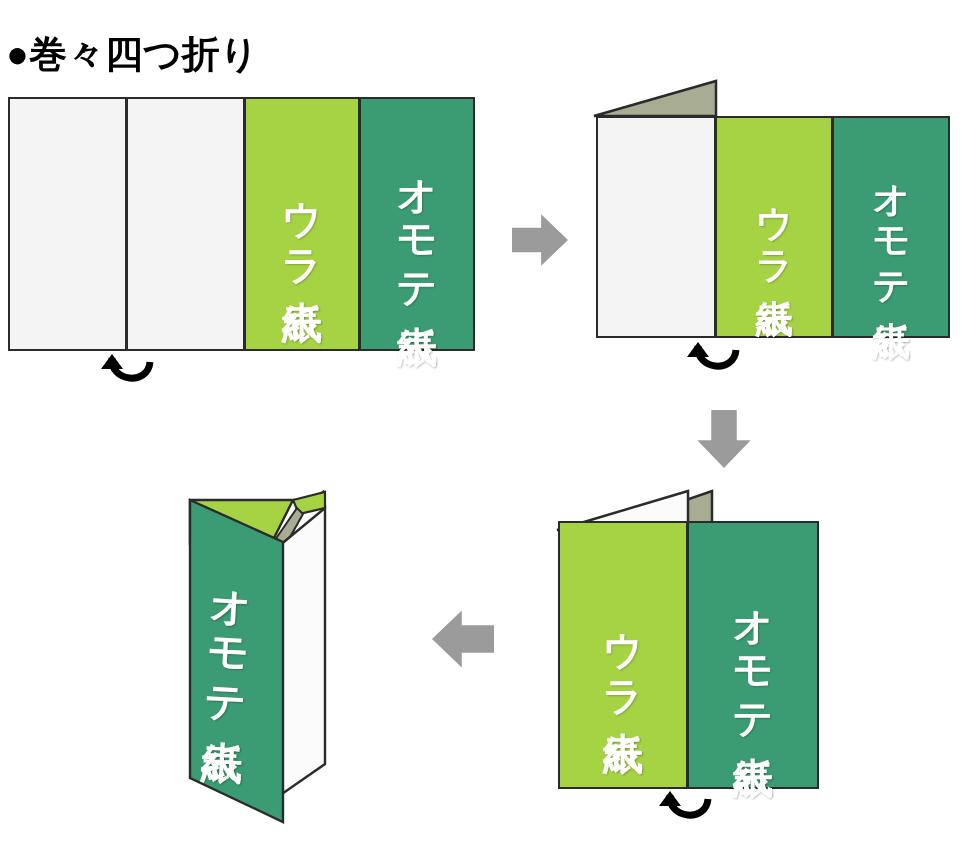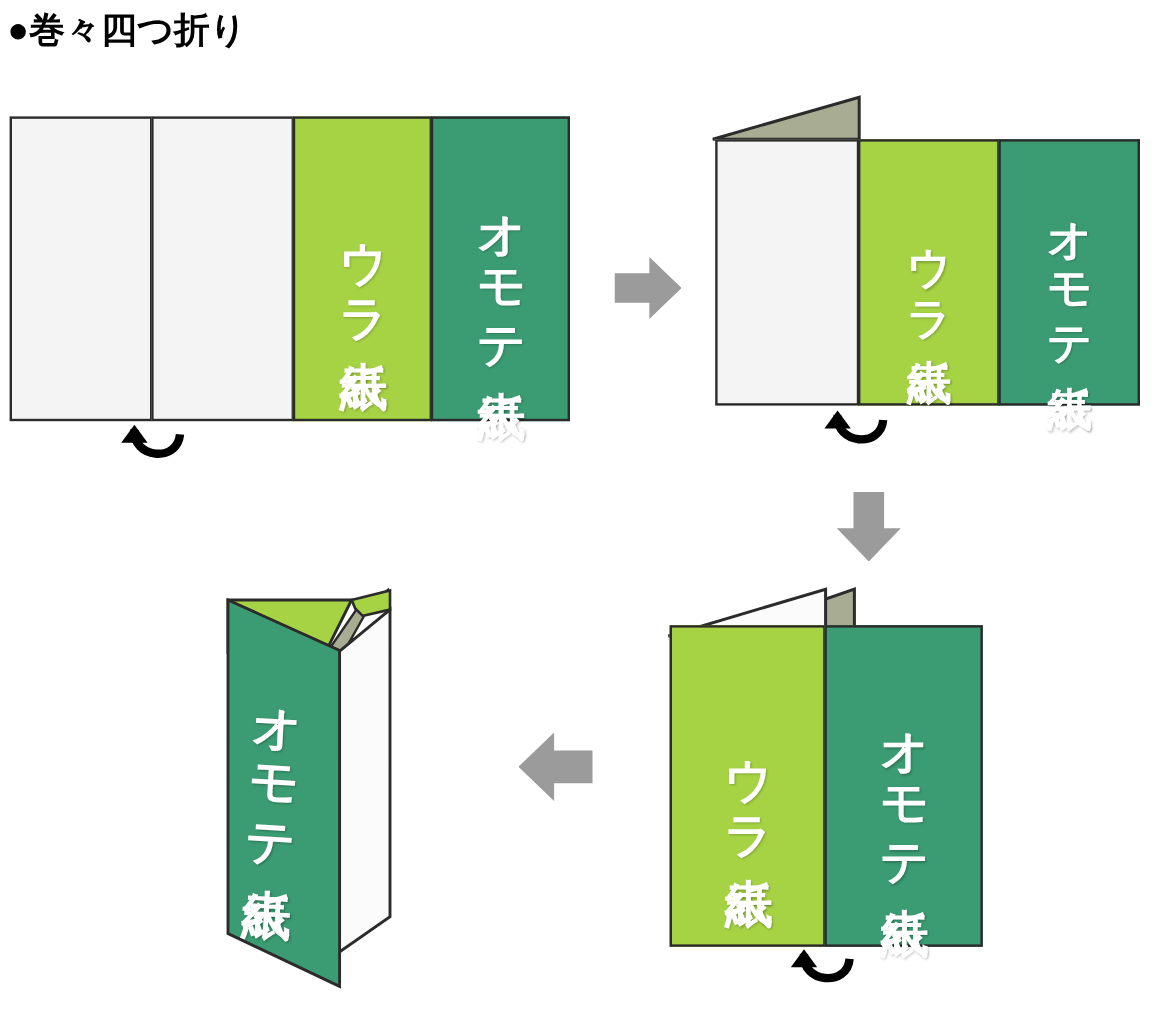--- a/index.html
+++ b/index.html
@@ -12,22 +12,22 @@
     height: 849px;
     position: relative;
     font-family: "Liberation Sans", "DejaVu Sans", sans-serif;
     overflow: hidden;
   }
 
   
   #title {
     position: absolute;
     left: 6px;
-    top: 8px;
-    font-size: 30px;
+    top: 36px;
+    font-size: 38px;
     font-weight: bold;
     color: #000000;
     letter-spacing: 0px;
     white-space: nowrap;
     line-height: 36px;
   }
 
   
   .stage { position: absolute; }
 

